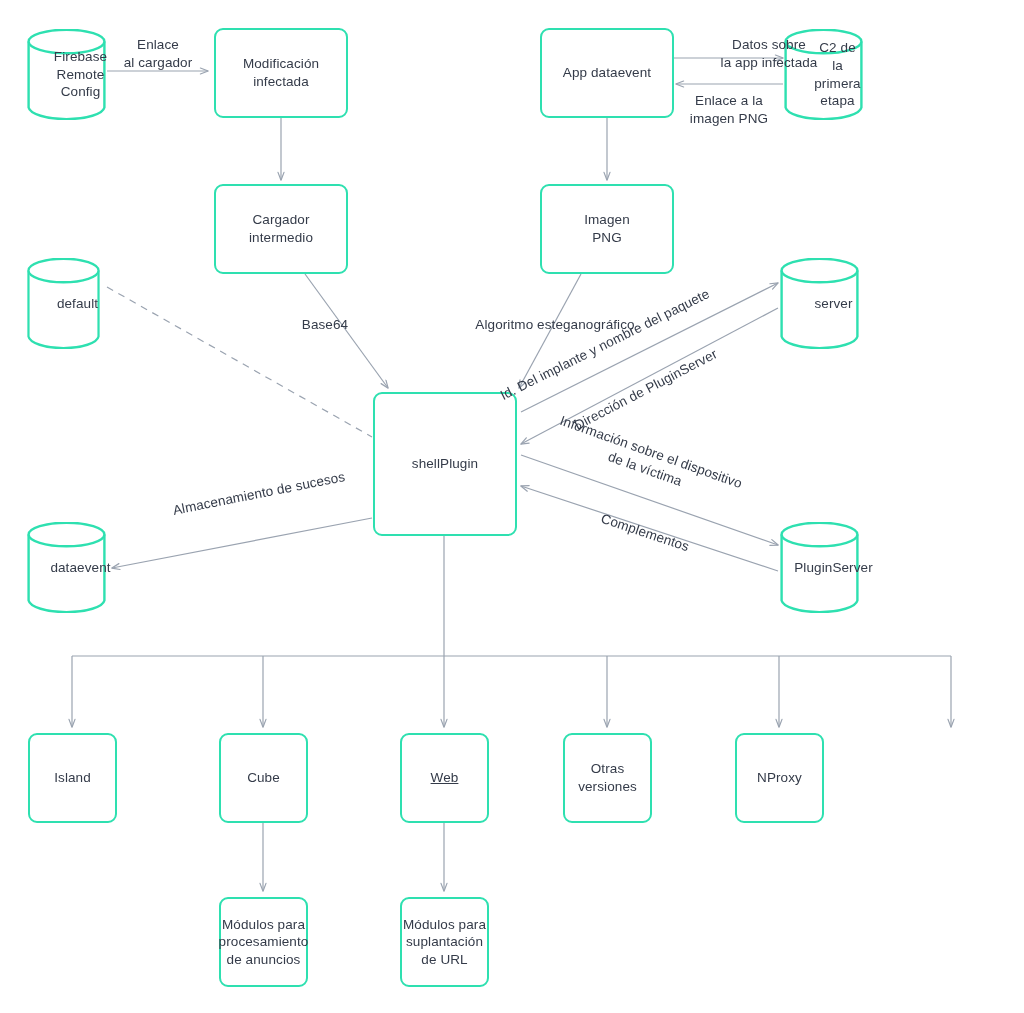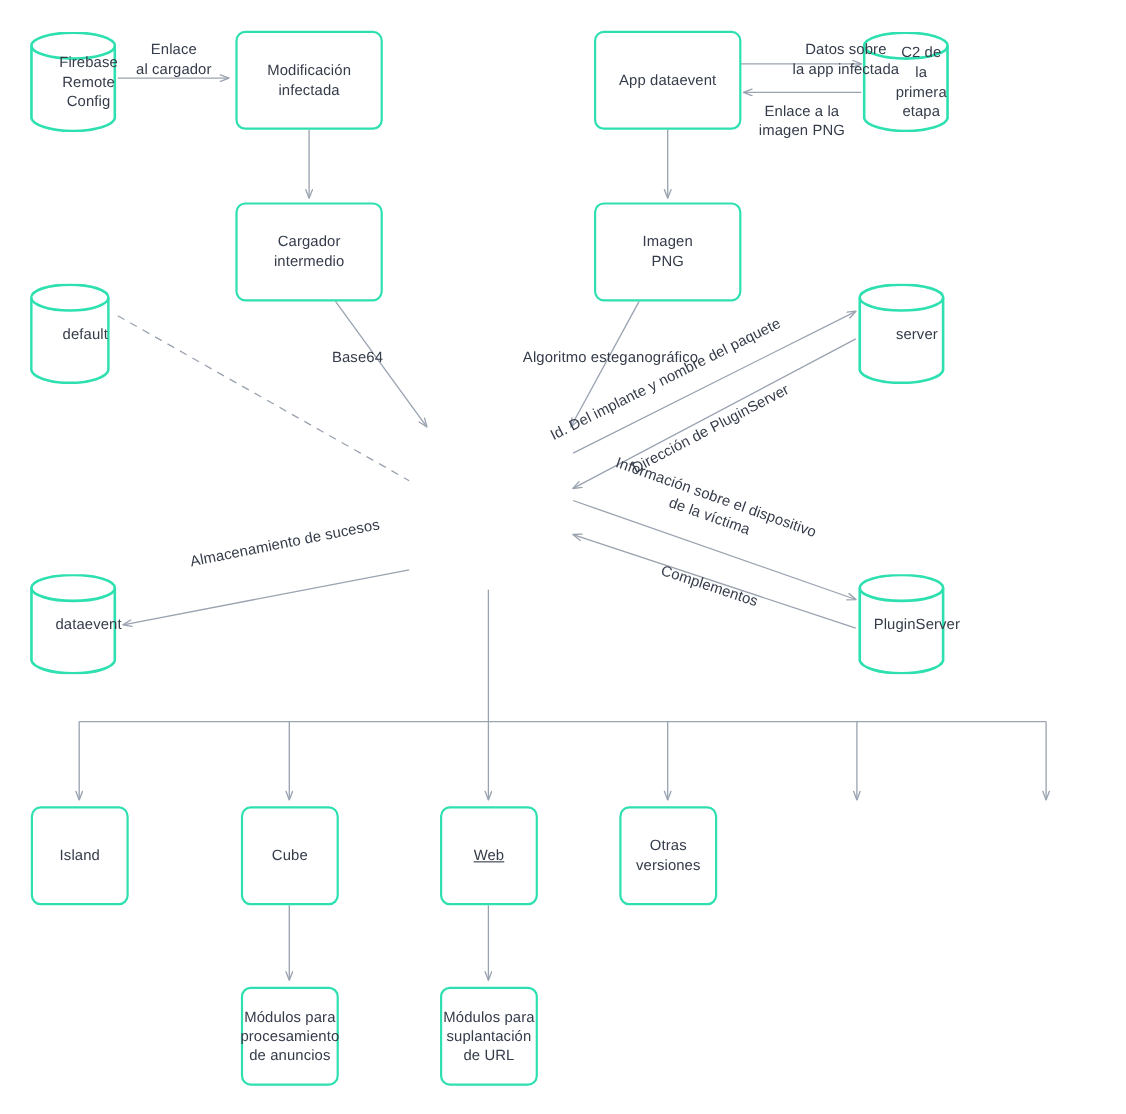--- a/index.html
+++ b/index.html
@@ -174,33 +174,39 @@
   </div>
 
   <div class="node box" style="left:214px;top:184px;width:134px;height:90px;">
     <span>Cargador<br>intermedio</span>
   </div>
 
   <div class="node box" style="left:540px;top:184px;width:134px;height:90px;">
     <span>Imagen<br>PNG</span>
   </div>
 
+  <div class="node box" style="left:373px;top:392px;width:144px;height:144px;">
+    <span>shellPlugin</span>
+  </div>
 
   <div class="node box" style="left:28px;top:733px;width:89px;height:90px;">
     <span>Island</span>
   </div>
   <div class="node box" style="left:219px;top:733px;width:89px;height:90px;">
     <span>Cube</span>
   </div>
   <div class="node box" style="left:400px;top:733px;width:89px;height:90px;text-decoration:underline;">
     <span>Web</span>
   </div>
   <div class="node box" style="left:563px;top:733px;width:89px;height:90px;">
     <span>Otras<br>versiones</span>
   </div>
+  <div class="node box" style="left:735px;top:733px;width:89px;height:90px;">
+    <span>NProxy</span>
+  </div>
 
   <div class="node box" style="left:219px;top:897px;width:89px;height:90px;">
     <span>Módulos para<br>procesamiento<br>de anuncios</span>
   </div>
   <div class="node box" style="left:400px;top:897px;width:89px;height:90px;">
     <span>Módulos para<br>suplantación<br>de URL</span>
   </div>
 
   <div class="edgelabel" style="left:118px;top:36px;width:80px;">Enlace<br>al cargador</div>
 

